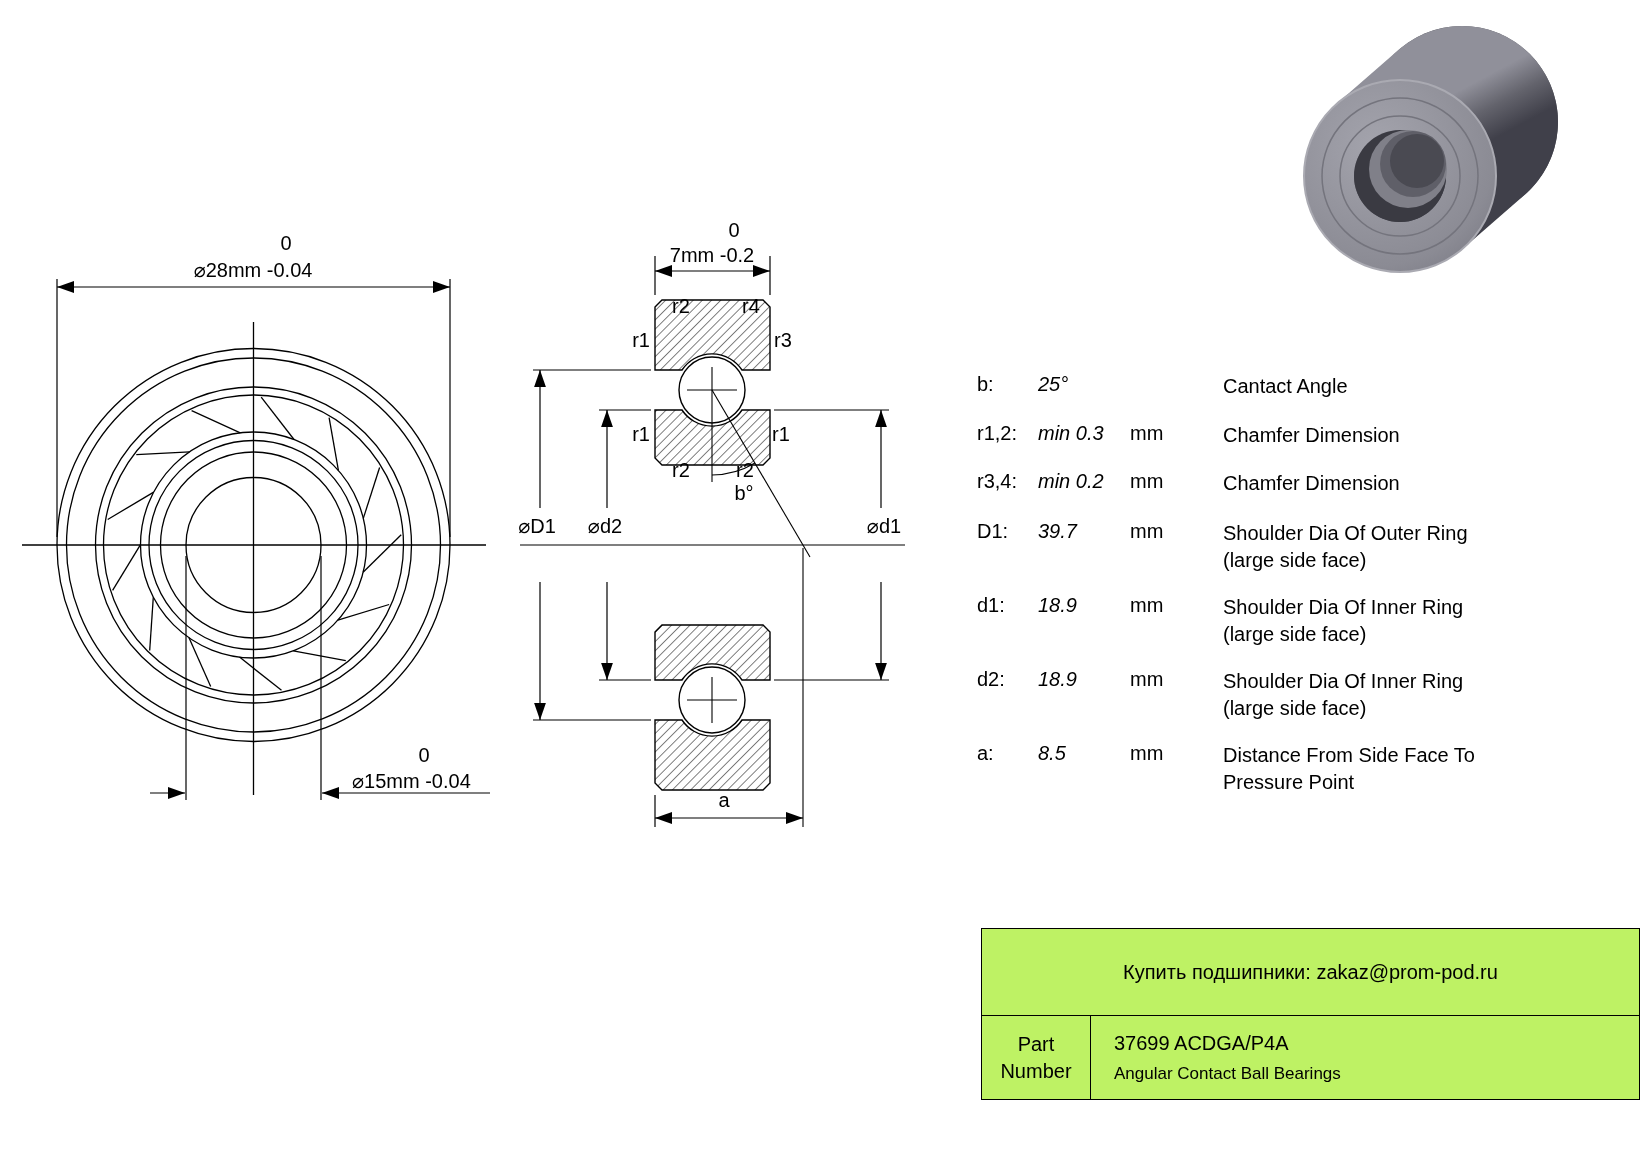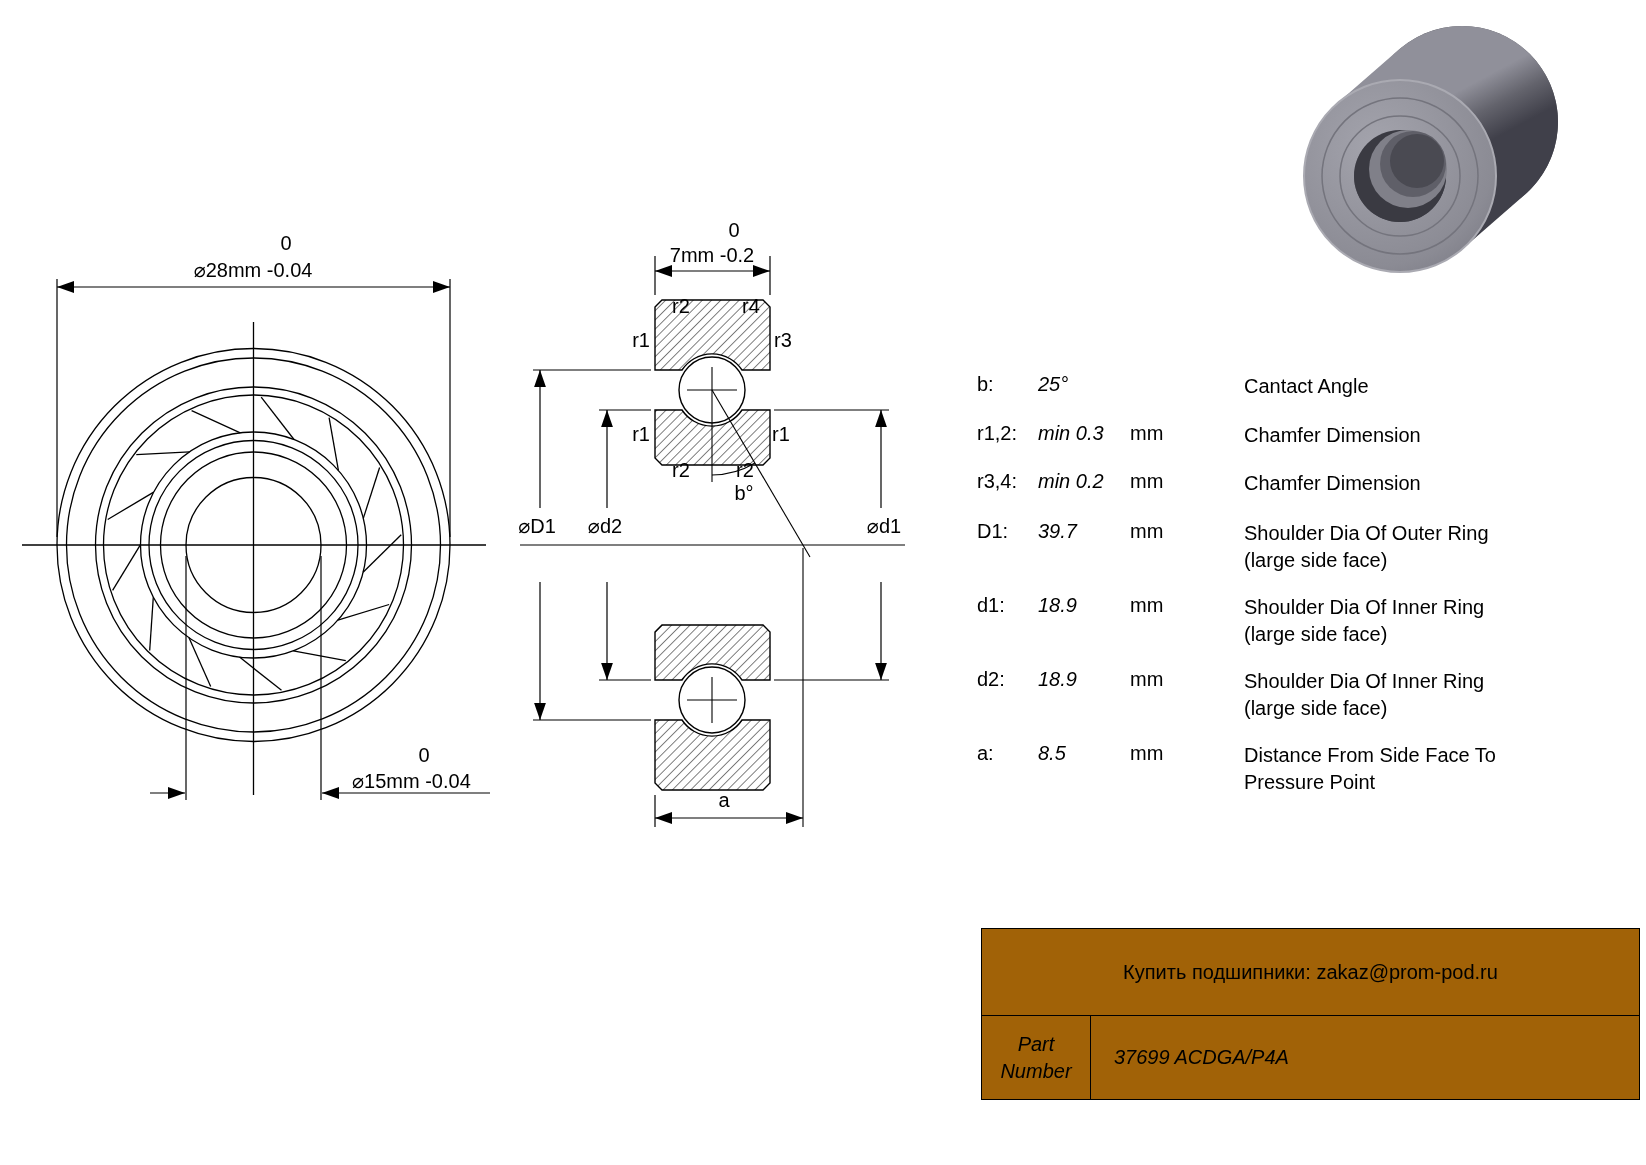--- a/index.html
+++ b/index.html
@@ -8,27 +8,27 @@
   .canvas { position:relative; width:1646px; height:1165px; background:#fff; overflow:hidden; }
   .drawing-svg { position:absolute; left:0; top:0; }
   svg text { font-family:"Liberation Sans","DejaVu Sans",sans-serif; font-size:20px; fill:#000; stroke:none; }
 
   
   .spec-table { position:absolute; left:0; top:0; width:100%; height:100%; pointer-events:none; }
   .spec-row  { position:absolute; left:977px; font-size:20px; white-space:nowrap; }
   .spec-param{ position:absolute; left:0; }
   .spec-value{ position:absolute; left:61px;font-style:italic; }
   .spec-unit { position:absolute; left:153px; }
-  .spec-desc { position:absolute; left:267px; line-height:27px; }
+  .spec-desc { position:absolute; left:246px; line-height:27px; }
   .spec-desc span { display:block; }
 
   
-  .title-block { position:absolute; left:981px; top:928px; width:659px; height:172px; border:1.5px solid #000; background:#a16207; }
+  .title-block { position:absolute; left:981px; top:928px; width:659px; height:172px; border:1.5px solid #000; background:#bef264; }
   .tb-top { height:87px; border-bottom:1.5px solid #000; display:flex; align-items:center; justify-content:center; font-size:20px; }
-  .tb-bottom { display:flex; height:83.5px;font-style:italic; }
+  .tb-bottom { display:flex; height:83.5px; }
   .tb-part-label { width:109px; border-right:1.5px solid #000; display:flex; flex-direction:column; align-items:center; justify-content:center; font-size:20px; line-height:27px; }
   .tb-part-info { flex:1; padding-left:23px; display:flex; flex-direction:column; justify-content:center; gap:9px; }
   .tb-part-number { font-size:20px; }
   .tb-part-type { font-size:17px; }
 </style>
 </head>
 <body>
 
 <div class="canvas">
 
@@ -246,17 +246,18 @@
     <div class="tb-top">
       <span>Купить подшипники: zakaz@prom-pod.ru</span>
     </div>
     <div class="tb-bottom">
       <div class="tb-part-label">
         <div>Part</div>
         <div>Number</div>
       </div>
       <div class="tb-part-info">
         <div class="tb-part-number">37699 ACDGA/P4A</div>
+        <div class="tb-part-type">Angular Contact Ball Bearings</div>
       </div>
     </div>
   </div>
 
 </div>
 
 </body></html>

